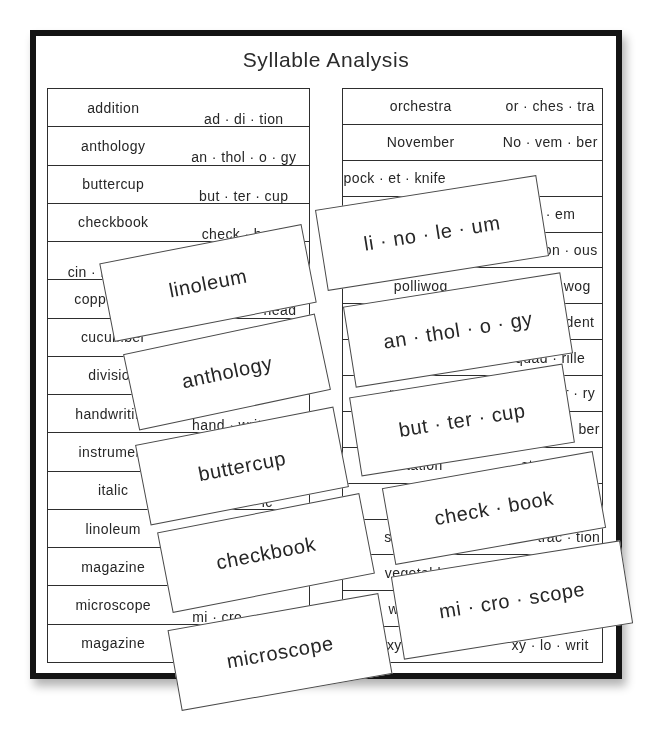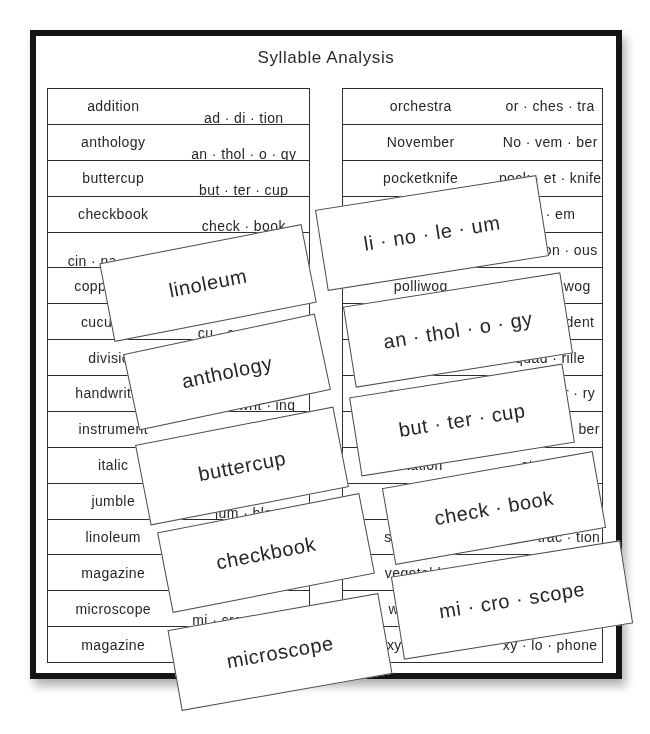--- a/index.html
+++ b/index.html
@@ -26,21 +26,21 @@
     box-sizing: border-box;
     background: #ffffff;
     box-shadow: 4px 7px 9px rgba(0,0,0,0.30);
   }
   .page-title {
     position: absolute;
     left: 30px;
     top: 48px;
     width: 592px;
     text-align: center;
-    font-size: 17px;
+    font-size: 21px;
     letter-spacing: 0.6px;
     color: #2b2b2b;
     z-index: 2;
   }
   
   .syl-table {
     position: absolute;
     top: 88px;
     height: 575px;
     border: 1px solid #2e2e2e;
@@ -144,24 +144,20 @@
       </div>
       <div class="t-row">
         <span class="t-word">instrument</span>
         <span class="t-syll">in · stru · ment</span>
       </div>
       <div class="t-row">
         <span class="t-word">italic</span>
         <span class="t-syll">i · tal · ic</span>
       </div>
       <div class="t-row">
-        <span class="t-word">jumble</span>
-        <span class="t-syll">jum · ble</span>
-      </div>
-      <div class="t-row">
         <span class="t-word">linoleum</span>
         <span class="t-syll">li · no · le · um</span>
       </div>
       <div class="t-row">
         <span class="t-word">magazine</span>
         <span class="t-syll">mag · a · zine</span>
       </div>
       <div class="t-row">
         <span class="t-word">microscope</span>
         <span class="t-syll">mi · cro · scope</span>
@@ -175,21 +171,20 @@
   <div class="syl-table right-table">
       <div class="t-row">
         <span class="t-word">orchestra</span>
         <span class="t-syll">or · ches · tra</span>
       </div>
       <div class="t-row">
         <span class="t-word">November</span>
         <span class="t-syll">No · vem · ber</span>
       </div>
       <div class="t-row">
-        <span class="t-word">pocketknife</span>
         <span class="t-syll">pock · et · knife</span>
       </div>
       <div class="t-row">
         <span class="t-word">poem</span>
         <span class="t-syll">po · em</span>
       </div>
       <div class="t-row">
         <span class="t-word">poisonous</span>
         <span class="t-syll">poi · son · ous</span>
       </div>
@@ -228,21 +223,21 @@
       <div class="t-row">
         <span class="t-word">vegetables</span>
         <span class="t-syll">veg · e · ta · bles</span>
       </div>
       <div class="t-row">
         <span class="t-word">whimsical</span>
         <span class="t-syll">whim · si · cal</span>
       </div>
       <div class="t-row">
         <span class="t-word">xylophone</span>
-        <span class="t-syll">xy · lo · phone</span>
+        <span class="t-syll">xy · lo · writ</span>
       </div>
     </div>
 
   <div class="card card-a">linoleum</div>
   <div class="card card-b">anthology</div>
   <div class="card card-c">buttercup</div>
   <div class="card card-d">checkbook</div>
   <div class="card card-e">microscope</div>
   <div class="card card-f">li · no · le · um</div>
   <div class="card card-g">an · thol · o · gy</div>

